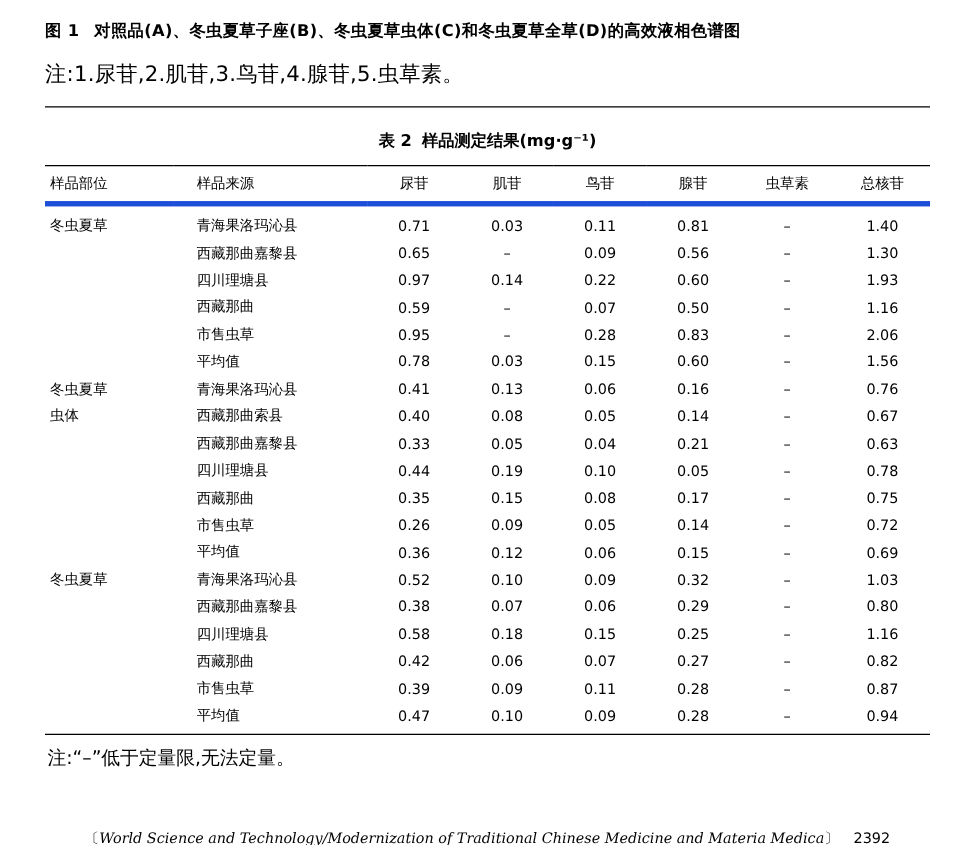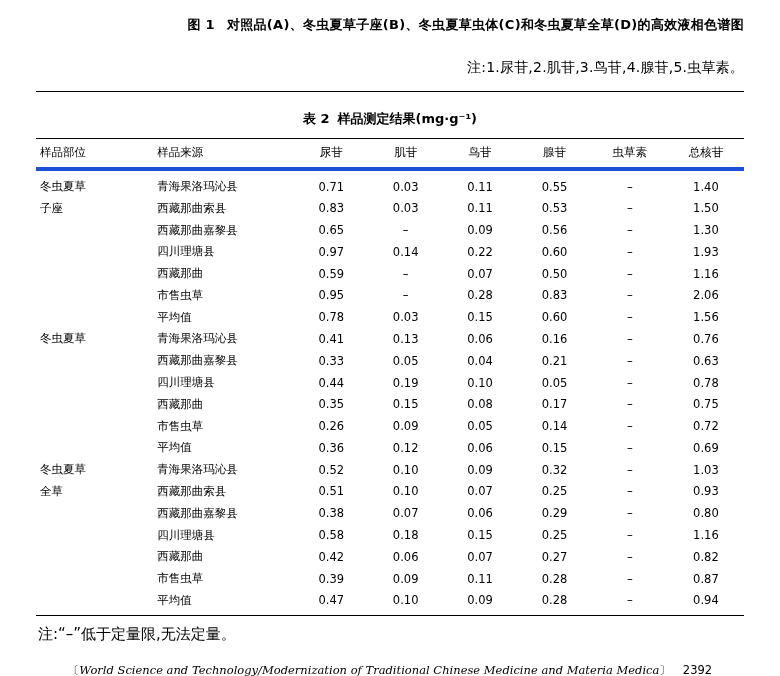--- a/index.html
+++ b/index.html
@@ -18,34 +18,34 @@
   .page {
     width: 780px;
     height: 676px;
     box-sizing: border-box;
     padding: 0 36px;
     position: relative;
   }
 
   
   .fig-caption {
-    text-align: right;
+    text-align: left;
     margin-top: 16px;
   }
   .fig-caption .line1 {
     font-size: 13px;
     font-weight: bold;
     letter-spacing: 0.3px;
   }
   .fig-caption .line1 .fignum {
     margin-right: 12px;
   }
   .fig-caption .line2 {
-    font-size: 14px;
-    margin-top: 25px;
+    font-size: 17px;
+    margin-top: 14px;
     letter-spacing: 0.2px;
   }
 
   
   .caption-rule {
     border-top: 1px solid #000;
     margin-top: 14px;
   }
 
   
@@ -148,33 +148,23 @@
         <th class="num">总核苷</th>
       </tr>
     </thead>
     <tbody id="table-body">
         <tr>
           <td class="c1">冬虫夏草</td>
           <td class="c2">青海果洛玛沁县</td>
           <td class="num">0.71</td>
           <td class="num">0.03</td>
           <td class="num">0.11</td>
-          <td class="num">0.55</td>
+          <td class="num">0.81</td>
           <td class="num">–</td>
           <td class="num">1.40</td>
-        </tr>
-        <tr>
-          <td class="c1">子座</td>
-          <td class="c2">西藏那曲索县</td>
-          <td class="num">0.83</td>
-          <td class="num">0.03</td>
-          <td class="num">0.11</td>
-          <td class="num">0.53</td>
-          <td class="num">–</td>
-          <td class="num">1.50</td>
         </tr>
         <tr>
           <td class="c1"></td>
           <td class="c2">西藏那曲嘉黎县</td>
           <td class="num">0.65</td>
           <td class="num">–</td>
           <td class="num">0.09</td>
           <td class="num">0.56</td>
           <td class="num">–</td>
           <td class="num">1.30</td>
@@ -223,20 +213,30 @@
           <td class="c1">冬虫夏草</td>
           <td class="c2">青海果洛玛沁县</td>
           <td class="num">0.41</td>
           <td class="num">0.13</td>
           <td class="num">0.06</td>
           <td class="num">0.16</td>
           <td class="num">–</td>
           <td class="num">0.76</td>
         </tr>
         <tr>
+          <td class="c1">虫体</td>
+          <td class="c2">西藏那曲索县</td>
+          <td class="num">0.40</td>
+          <td class="num">0.08</td>
+          <td class="num">0.05</td>
+          <td class="num">0.14</td>
+          <td class="num">–</td>
+          <td class="num">0.67</td>
+        </tr>
+        <tr>
           <td class="c1"></td>
           <td class="c2">西藏那曲嘉黎县</td>
           <td class="num">0.33</td>
           <td class="num">0.05</td>
           <td class="num">0.04</td>
           <td class="num">0.21</td>
           <td class="num">–</td>
           <td class="num">0.63</td>
         </tr>
         <tr>
@@ -283,30 +283,20 @@
           <td class="c1">冬虫夏草</td>
           <td class="c2">青海果洛玛沁县</td>
           <td class="num">0.52</td>
           <td class="num">0.10</td>
           <td class="num">0.09</td>
           <td class="num">0.32</td>
           <td class="num">–</td>
           <td class="num">1.03</td>
         </tr>
         <tr>
-          <td class="c1">全草</td>
-          <td class="c2">西藏那曲索县</td>
-          <td class="num">0.51</td>
-          <td class="num">0.10</td>
-          <td class="num">0.07</td>
-          <td class="num">0.25</td>
-          <td class="num">–</td>
-          <td class="num">0.93</td>
-        </tr>
-        <tr>
           <td class="c1"></td>
           <td class="c2">西藏那曲嘉黎县</td>
           <td class="num">0.38</td>
           <td class="num">0.07</td>
           <td class="num">0.06</td>
           <td class="num">0.29</td>
           <td class="num">–</td>
           <td class="num">0.80</td>
         </tr>
         <tr>

